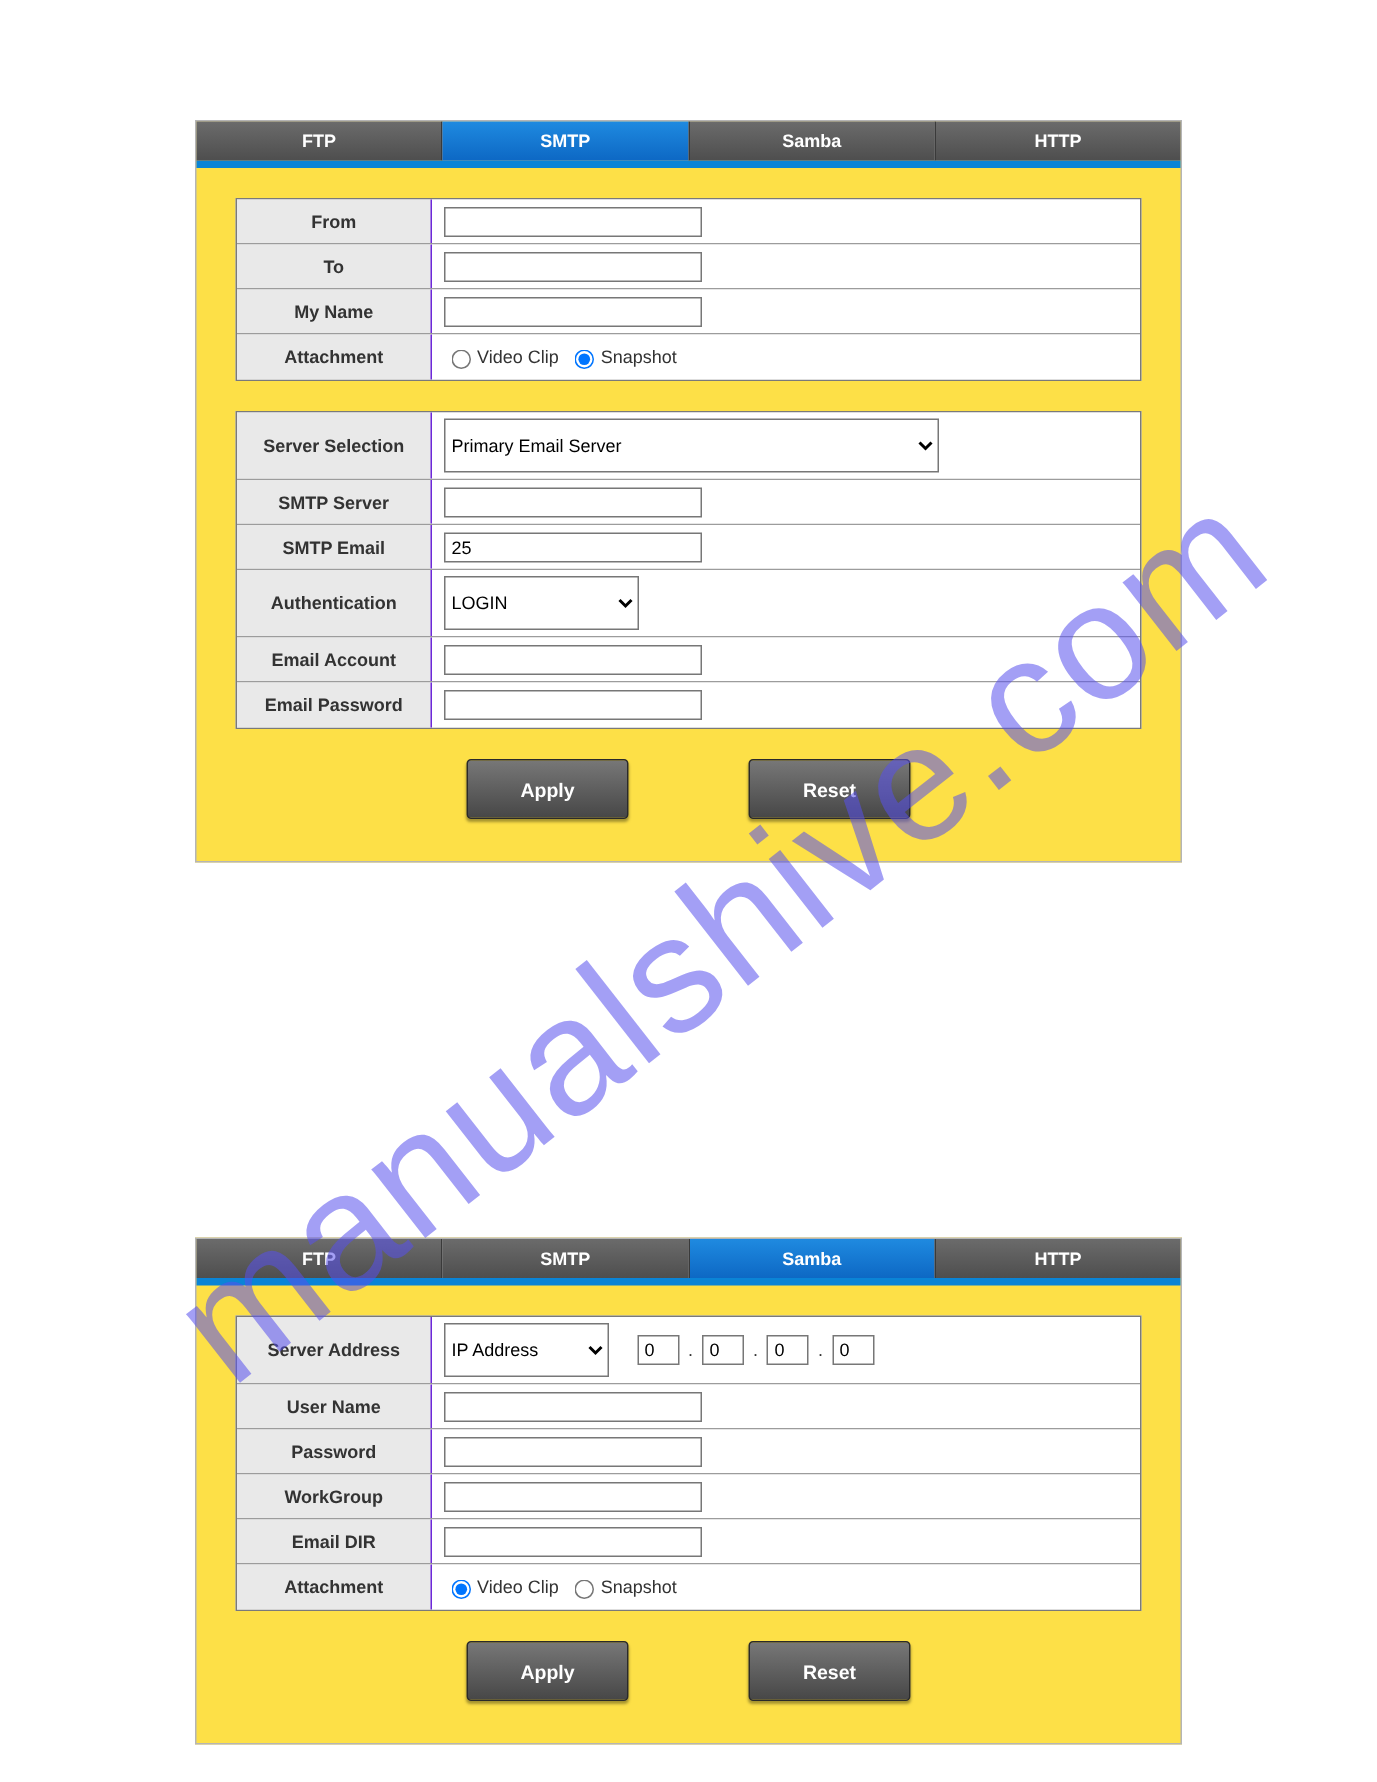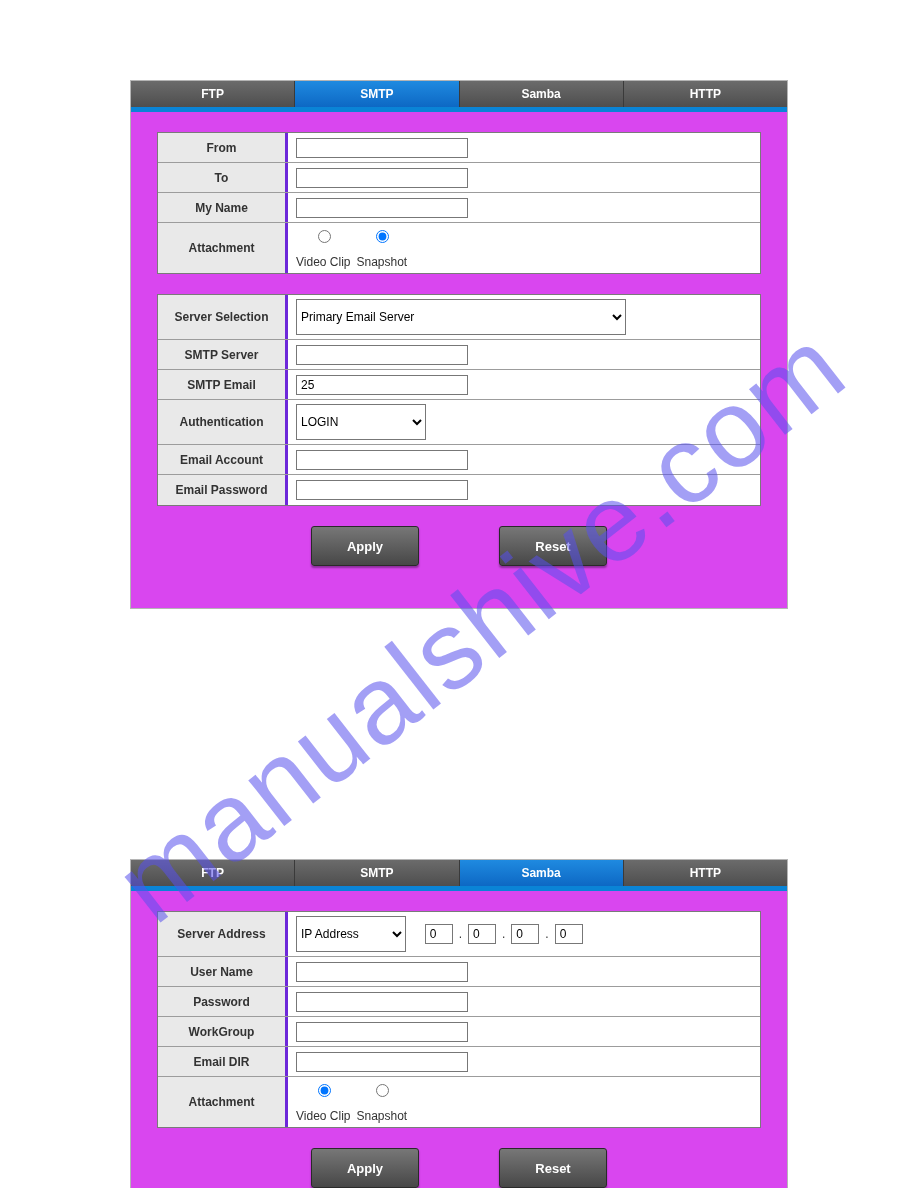--- a/index.html
+++ b/index.html
@@ -25,25 +25,25 @@
     font-size: 110px;
     font-weight: 400;
     color: rgba(88,80,236,0.55);
     transform: rotate(-38deg);
     transform-origin: left bottom;
     letter-spacing: 2px;
     white-space: nowrap;
   }
 
   .panel {
-    background: #d946ef;
+    background: #fde047;
     border: 1px solid #b5b5b5;
     position: relative;
     z-index: 1;
-    padding-bottom: 42px;
+    padding-bottom: 28px;
   }
 
   .tabs {
     display: flex;
     height: 26px;
     background: #c9c9c9;
   }
   .tab {
     flex: 1;
     display: flex;
@@ -70,21 +70,21 @@
   .row {
     display: flex;
     border-bottom: 1px solid #9c9c9c;
     min-height: 30px;
   }
   .row:last-child { border-bottom: none; }
   .row-label {
     width: 130px;
     flex: 0 0 130px;
     background: #e9e9e9;
-    border-right: 3px solid #6d28d9;
+    border-right: 1px solid #6d28d9;
     display: flex;
     align-items: center;
     justify-content: center;
     font-size: 12px;
     font-weight: bold;
     color: #333;
     text-align: center;
     padding: 4px 6px;
   }
   .row-field {
@@ -106,21 +106,21 @@
   .text-input.tiny { width: 28px; text-align: left; }
   select {
     height: 36px;
     border: 1px solid #777;
     font-size: 12px;
     background: #fff;
   }
   select.wide { width: 330px; }
   select.med  { width: 130px; }
   select.small{ width: 110px; }
-  .radio-wrap { display: flex; align-items: center; gap: 12px; font-size: 12px; color: #333; flex-direction: column; }
+  .radio-wrap { display: flex; align-items: center; gap: 1px; font-size: 12px; color: #333; }
   .dot { font-size: 12px; color:#333; }
 
   .btn-row {
     display: flex;
     justify-content: center;
     gap: 80px;
     margin-top: 20px;
   }
   .btn {
     width: 108px;

